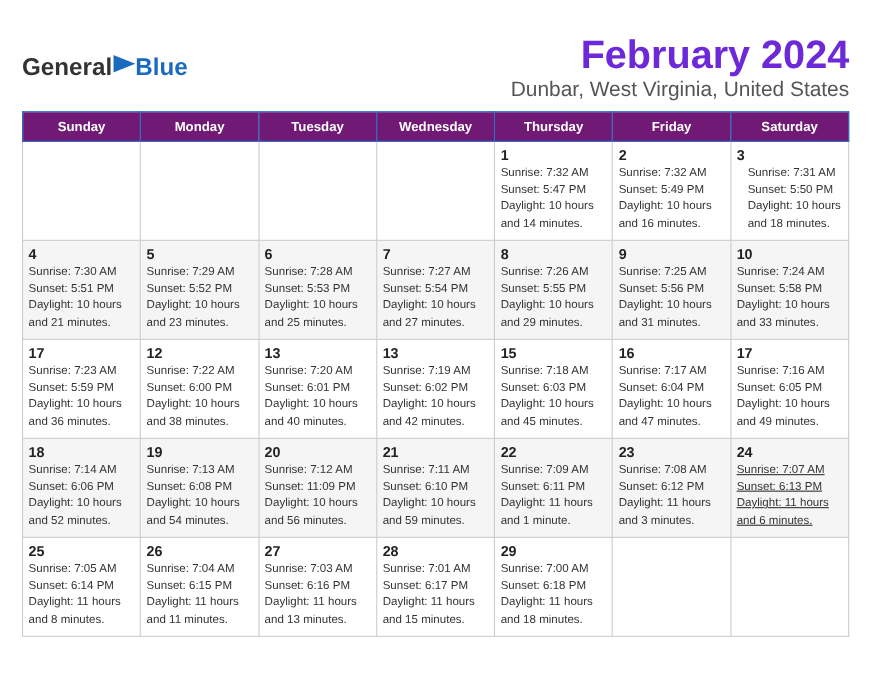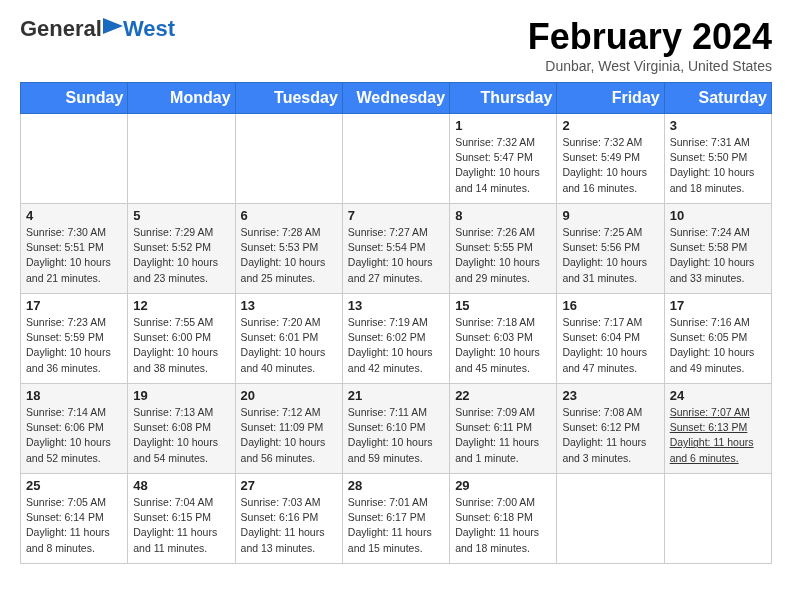--- a/index.html
+++ b/index.html
@@ -6,22 +6,23 @@
     body {
       font-family: Arial, sans-serif;
       background: #fff;
       width: 792px;
       min-height: 612px;
       padding: 16px 20px;
     }
     .header {
       display: flex;
       justify-content: space-between;
-      align-items: flex-start;
+      align-items: center;
       margin-bottom: 8px;
+      margin-top: 13px;
     }
     .logo {
       display: flex;
       flex-direction: column;
       align-items: flex-start;
     }
     .logo-text {
       display: flex;
       align-items: center;
       font-size: 22px;
@@ -29,37 +30,37 @@
       color: #333;
     }
     .logo-general { color: #333; }
     .logo-blue { color: #1a6bbf; }
     .title-block {
       text-align: right;
     }
     .month-title {
       font-size: 36px;
       font-weight: bold;
-      color: #000000;
+      color: #6d28d9;
     }
     .location {
-      font-size: 14px;
+      font-size: 19px;
       color: #555;
     }
     .calendar {
       width: 100%;
       border-collapse: collapse;
       font-size: 11px;
     }
     .calendar th {
-      background: #3b82f6;
+      background: #701a75;
       color: #fff;
       padding: 6px 4px;
-      text-align: right;
-      font-size: 16px;
+      text-align: center;
+      font-size: 12px;
       font-weight: bold;
       border: 1px solid #2a6fc5;
     }
     .calendar td {
       border: 1px solid #ccc;
       vertical-align: top;
       padding: 4px 5px;
       width: calc(100% / 7);
       height: 90px;
       background: #fff;
@@ -86,21 +87,21 @@
 </head>
 <body>
 
 <div class="header">
   <div class="logo">
     <div class="logo-text">
         <span class="logo-general">General</span>
         <svg width="20" height="22" viewBox="0 0 20 22" style="margin-left: 1px;">
           <polygon points="0,0 20,8 0,16" fill="#1a6bbf"></polygon>
         </svg>
-        <span class="logo-blue">West</span>
+        <span class="logo-blue">Blue</span>
       </div>
   </div>
   <div class="title-block">
     <div class="month-title">February 2024</div>
     <div class="location">Dunbar, West Virginia, United States</div>
   </div>
 </div>
 
 <table class="calendar">
   <thead>
@@ -129,21 +130,21 @@
         </td>
         <td>
           <span class="day-num">2</span>
           <div class="day-info" style="white-space: pre-line;">Sunrise: 7:32 AM
 Sunset: 5:49 PM
 Daylight: 10 hours
 and 16 minutes.</div>
         </td>
         <td>
           <span class="day-num">3</span>
-          <div class="day-info" style="white-space: pre-line;">Sunrise: 7:31 AM
+          <div class="day-info" style="white-space: pre-line; margin-left: 10px;">Sunrise: 7:31 AM
 Sunset: 5:50 PM
 Daylight: 10 hours
 and 18 minutes.</div>
         </td>
       </tr>
       <tr>
         <td>
           <span class="day-num">4</span>
           <div class="day-info" style="white-space: pre-line;">Sunrise: 7:30 AM
 Sunset: 5:51 PM
@@ -196,21 +197,21 @@
       <tr>
         <td>
           <span class="day-num">17</span>
           <div class="day-info" style="white-space: pre-line;">Sunrise: 7:23 AM
 Sunset: 5:59 PM
 Daylight: 10 hours
 and 36 minutes.</div>
         </td>
         <td>
           <span class="day-num">12</span>
-          <div class="day-info" style="white-space: pre-line;">Sunrise: 7:55 AM
+          <div class="day-info" style="white-space: pre-line;">Sunrise: 7:22 AM
 Sunset: 6:00 PM
 Daylight: 10 hours
 and 38 minutes.</div>
         </td>
         <td>
           <span class="day-num">13</span>
           <div class="day-info" style="white-space: pre-line;">Sunrise: 7:20 AM
 Sunset: 6:01 PM
 Daylight: 10 hours
 and 40 minutes.</div>
@@ -297,21 +298,21 @@
       </tr>
       <tr>
         <td>
           <span class="day-num">25</span>
           <div class="day-info" style="white-space: pre-line;">Sunrise: 7:05 AM
 Sunset: 6:14 PM
 Daylight: 11 hours
 and 8 minutes.</div>
         </td>
         <td>
-          <span class="day-num">48</span>
+          <span class="day-num">26</span>
           <div class="day-info" style="white-space: pre-line;">Sunrise: 7:04 AM
 Sunset: 6:15 PM
 Daylight: 11 hours
 and 11 minutes.</div>
         </td>
         <td>
           <span class="day-num">27</span>
           <div class="day-info" style="white-space: pre-line;">Sunrise: 7:03 AM
 Sunset: 6:16 PM
 Daylight: 11 hours

